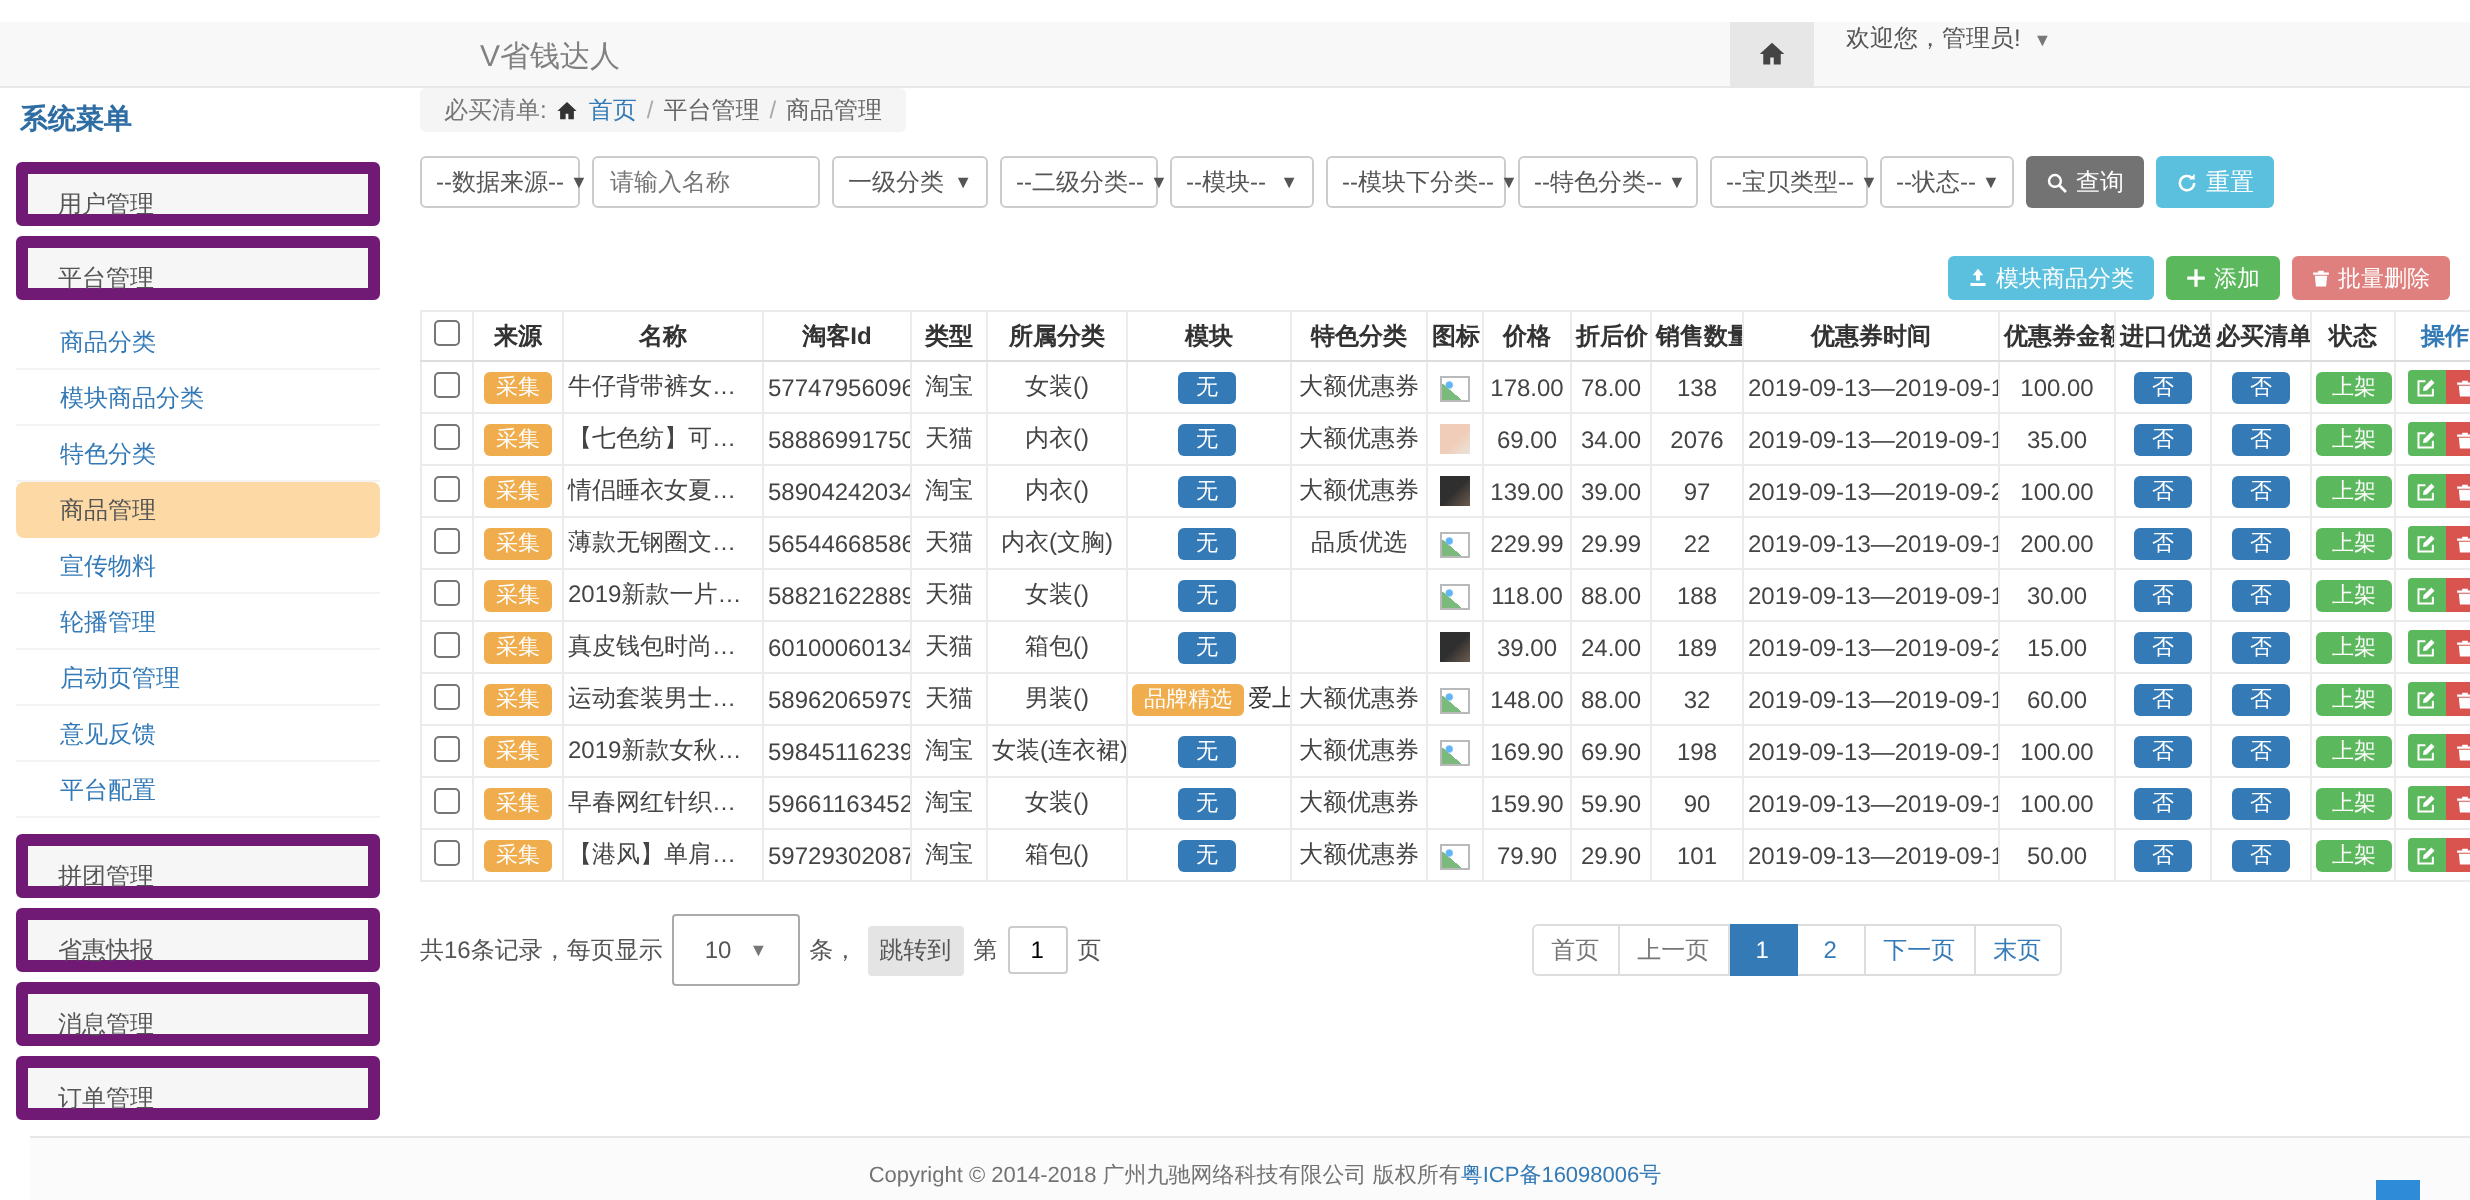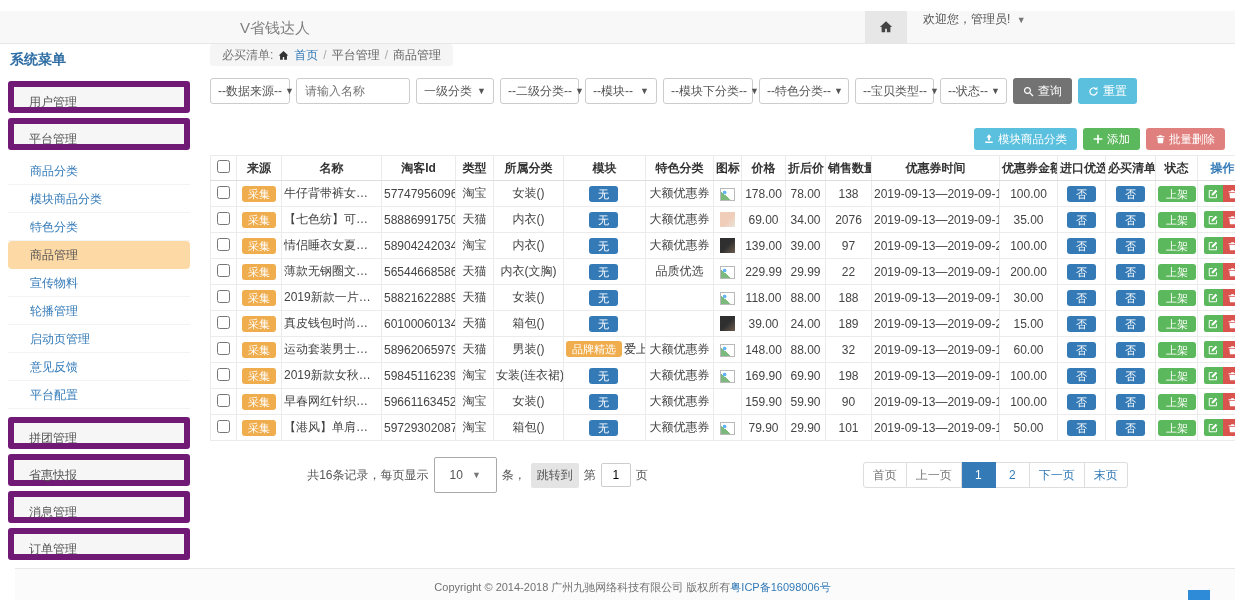--- a/index.html
+++ b/index.html
@@ -59,21 +59,21 @@
   .op-del { background:#d9534f; border-radius:0 2px 2px 0; }
   .ic { display:inline-block; vertical-align:middle; }
   .ic-placeholder { width:15px; height:13px; border:1px solid #b9b9b9; background:
       radial-gradient(circle at 28% 32%, #64b5f6 0 1.5px, transparent 2.2px),
       linear-gradient(to top right, #7cb97c 0 38%, transparent 38.5%);
       background-color:#fff; }
   .ic-thumb-pink { width:15px; height:15px; background:linear-gradient(135deg,#f0cdb9 0 55%,#e9e4da); }
   .ic-thumb-dark { width:15px; height:15px; background:linear-gradient(135deg,#2f2f2f 0 50%,#6e5c4e); }
 
   
-  .pag-row { margin-top:16px; display:flex; align-items:center; color:#555;justify-content:center; }
+  .pag-row { margin-top:16px; display:flex; align-items:center; color:#555; }
   .pag-left { display:flex; align-items:center; gap:5px; }
   .select-mini { border:1px solid #aaa; border-radius:2px; height:36px; display:inline-flex; align-items:center; gap:6px; padding:0 15px; background:#fff; cursor:pointer; }
   .jump-label { background:#e4e4e4; border-radius:2px; padding:4px 6px; color:#555; cursor:pointer; }
   .jump-input { width:30px; height:24px; border:1px solid #ccc; border-radius:2px; text-align:center; font-size:12px; }
   .pager { margin-left:215px; display:flex; }
   .page-btn { min-width:34px; height:26px; border:1px solid #ddd; border-left:none; display:inline-flex; align-items:center; justify-content:center; padding:0 9px; color:#337ab7; background:#fff; cursor:pointer; }
   .page-btn:first-child { border-left:1px solid #ddd; border-radius:3px 0 0 3px; }
   .page-btn:last-child { border-radius:0 3px 3px 0; }
   .page-btn.muted { color:#777; }
   .page-btn.active { background:#337ab7; border-color:#337ab7; color:#fff; }

